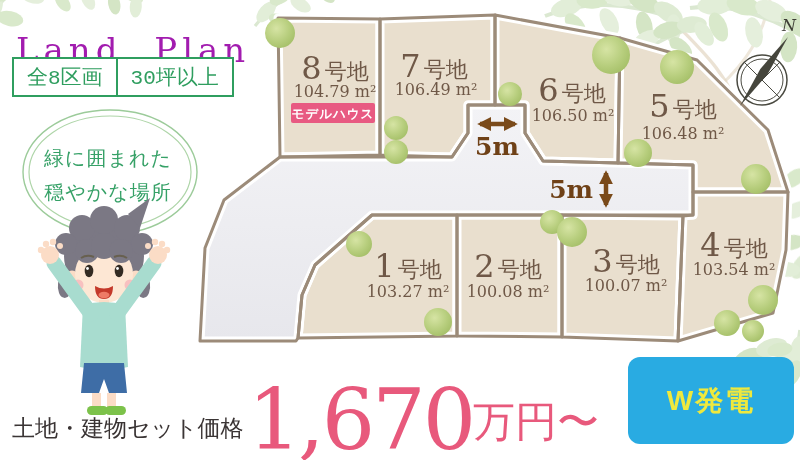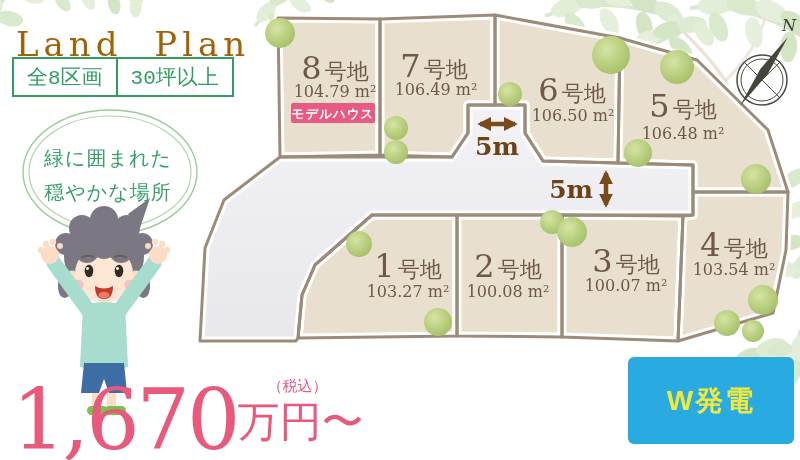--- a/index.html
+++ b/index.html
@@ -1,38 +1,38 @@
 <!DOCTYPE html>
 <html><head>
 <meta charset="utf-8">
 <style>
   html,body{margin:0;padding:0;background:#fff;}
   .stage{position:relative;width:800px;height:460px;overflow:hidden;background:#ffffff;
          font-family:"Liberation Sans",sans-serif;}
   .stage svg{position:absolute;left:0;top:0;}
 
   
-  .title{position:absolute;left:16px;top:24px;font-family:"DejaVu Serif",serif;
-         font-size:34px;color:#a16207;letter-spacing:5px;word-spacing:16px;white-space:nowrap;}
+  .title{position:absolute;left:16px;top:30px;font-family:"DejaVu Serif",serif;
+         font-size:34px;color:#a21caf;letter-spacing:5px;word-spacing:16px;white-space:nowrap;}
   .badges{position:absolute;left:12px;top:57px;display:flex;border:2px solid #2f9e5f;background:#fff;}
   .badge{font-family:Liberation Mono, monospace;font-size:21px;color:#2f9e5f;padding:4px 13px;white-space:nowrap;text-align:right;}
   .badge + .badge{border-left:2px solid #2f9e5f;}
 
   .priceline{position:absolute;left:12px;top:362px;width:612px;height:92px;
              display:flex;align-items:flex-end;}
   .price-prefix{font-family:"DejaVu Serif",serif;font-size:23px;color:#3a3434;
                 margin:0 4px 10px 0;white-space:nowrap;}
   .price-amount{font-family:"DejaVu Serif",serif;font-size:84px;line-height:.78;
                 color:#e8597c;letter-spacing:-3px;white-space:nowrap;}
   .price-tail{display:flex;flex-direction:column;margin-bottom:4px;}
   .price-tax{font-family:"DejaVu Serif",serif;font-size:15px;color:#e8597c;
              padding-left:30px;margin-bottom:-2px;white-space:nowrap;}
   .price-unit{font-family:"DejaVu Serif",serif;font-size:42px;color:#e8597c;white-space:nowrap;}
 
-  .feature{position:absolute;left:628px;top:357px;width:166px;height:87px;border-radius:6px;
+  .feature{position:absolute;left:628px;top:357px;width:166px;height:87px;border-radius:12px;
            background:#29abe2;display:flex;flex-direction:column;align-items:center;justify-content:center;}
   .feature span{font-weight:bold;font-size:28px;line-height:1.25;color:#efe93d;letter-spacing:2px;white-space:nowrap;}
 
   
   .pt .pn{font-family:"DejaVu Serif",serif;font-size:32px;fill:#6f5847;}
   .pt .ps{font-family:"DejaVu Serif",serif;font-size:22px;fill:#6f5847;}
   .pa{font-family:"DejaVu Serif",serif;font-size:16px;fill:#6f5847;}
   .dim{font-family:"DejaVu Serif",serif;font-weight:bold;font-size:25px;fill:#6f4117;}
   .circ{font-family:"DejaVu Serif",serif;font-size:20px;fill:#36a167;letter-spacing:1px;}
   .mh{font-size:12.5px;font-weight:bold;fill:#ffffff;letter-spacing:1px;font-family:"Liberation Sans",sans-serif;}
@@ -231,23 +231,23 @@
 </svg>
 
 <div class="title">Land Plan</div>
 
 <div class="badges">
   <div class="badge">全8区画</div>
   <div class="badge">30坪以上</div>
 </div>
 
 <div class="priceline">
+  <span class="price-prefix">土地・建物セット価格</span>
   <span class="price-amount">1,670</span>
   <span class="price-tail">
-    <span class="price-tax">（税込）</span>
     <span class="price-unit">万円〜</span>
   </span>
 </div>
 
 <div class="feature">
   <span>W発電</span>
 </div>
 
 </div>
 

